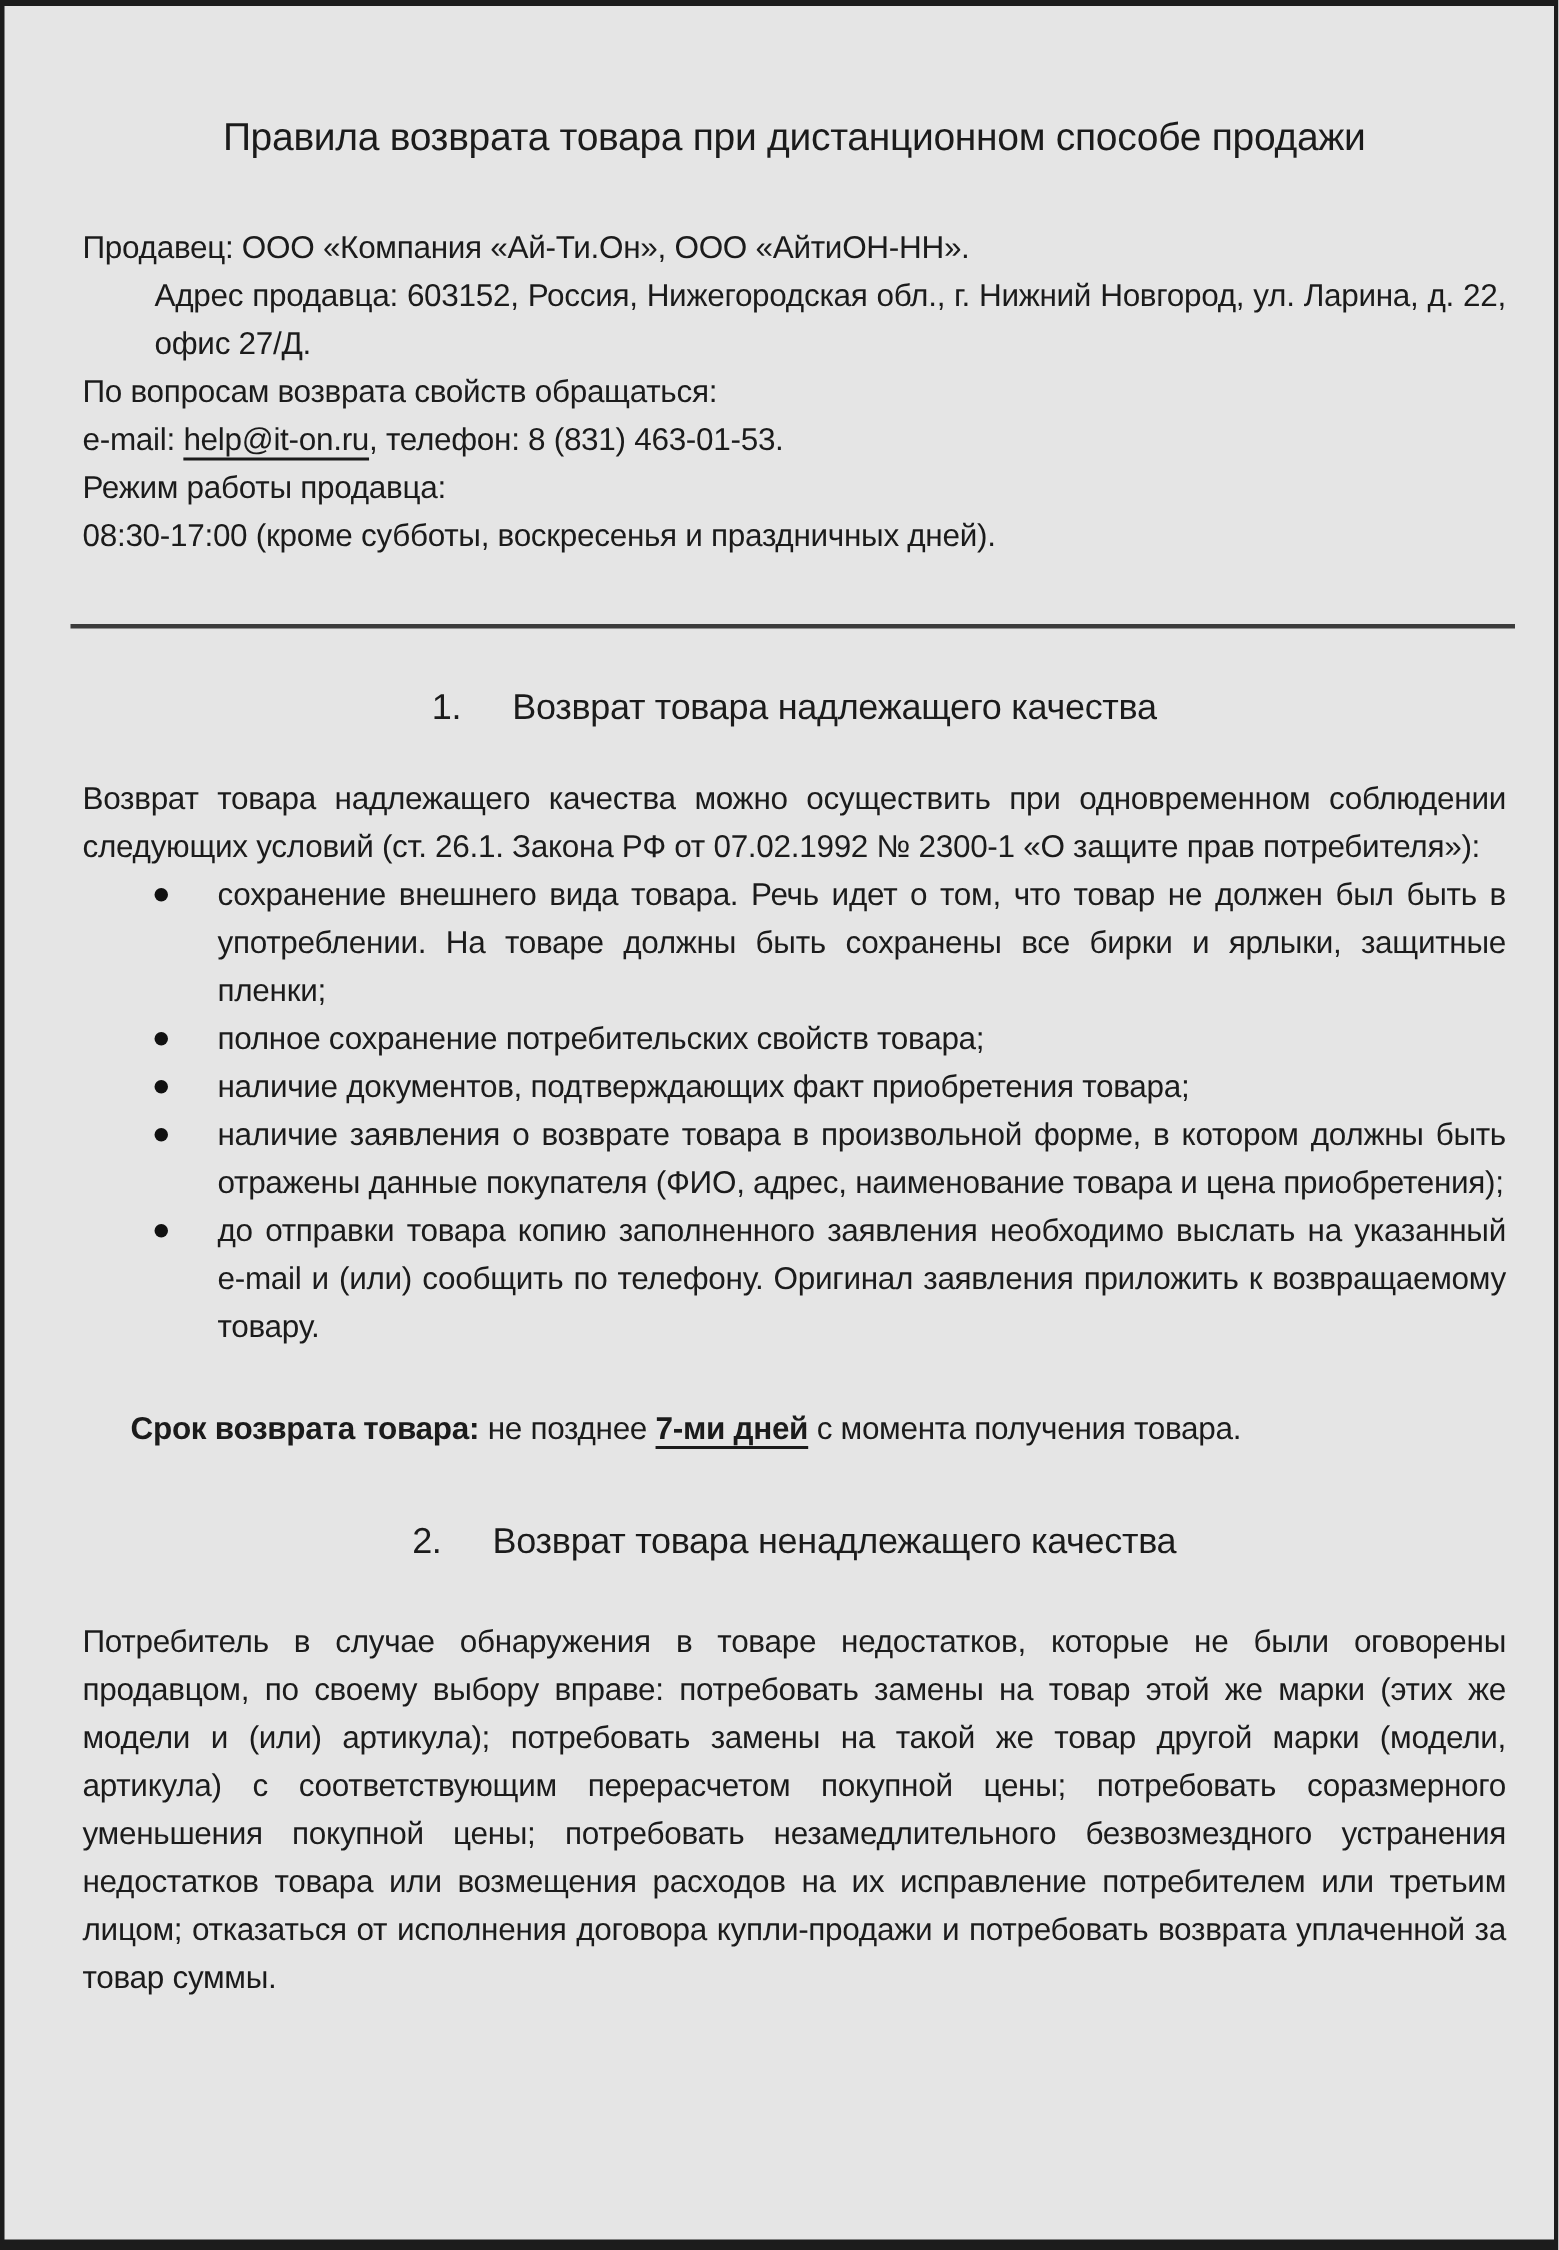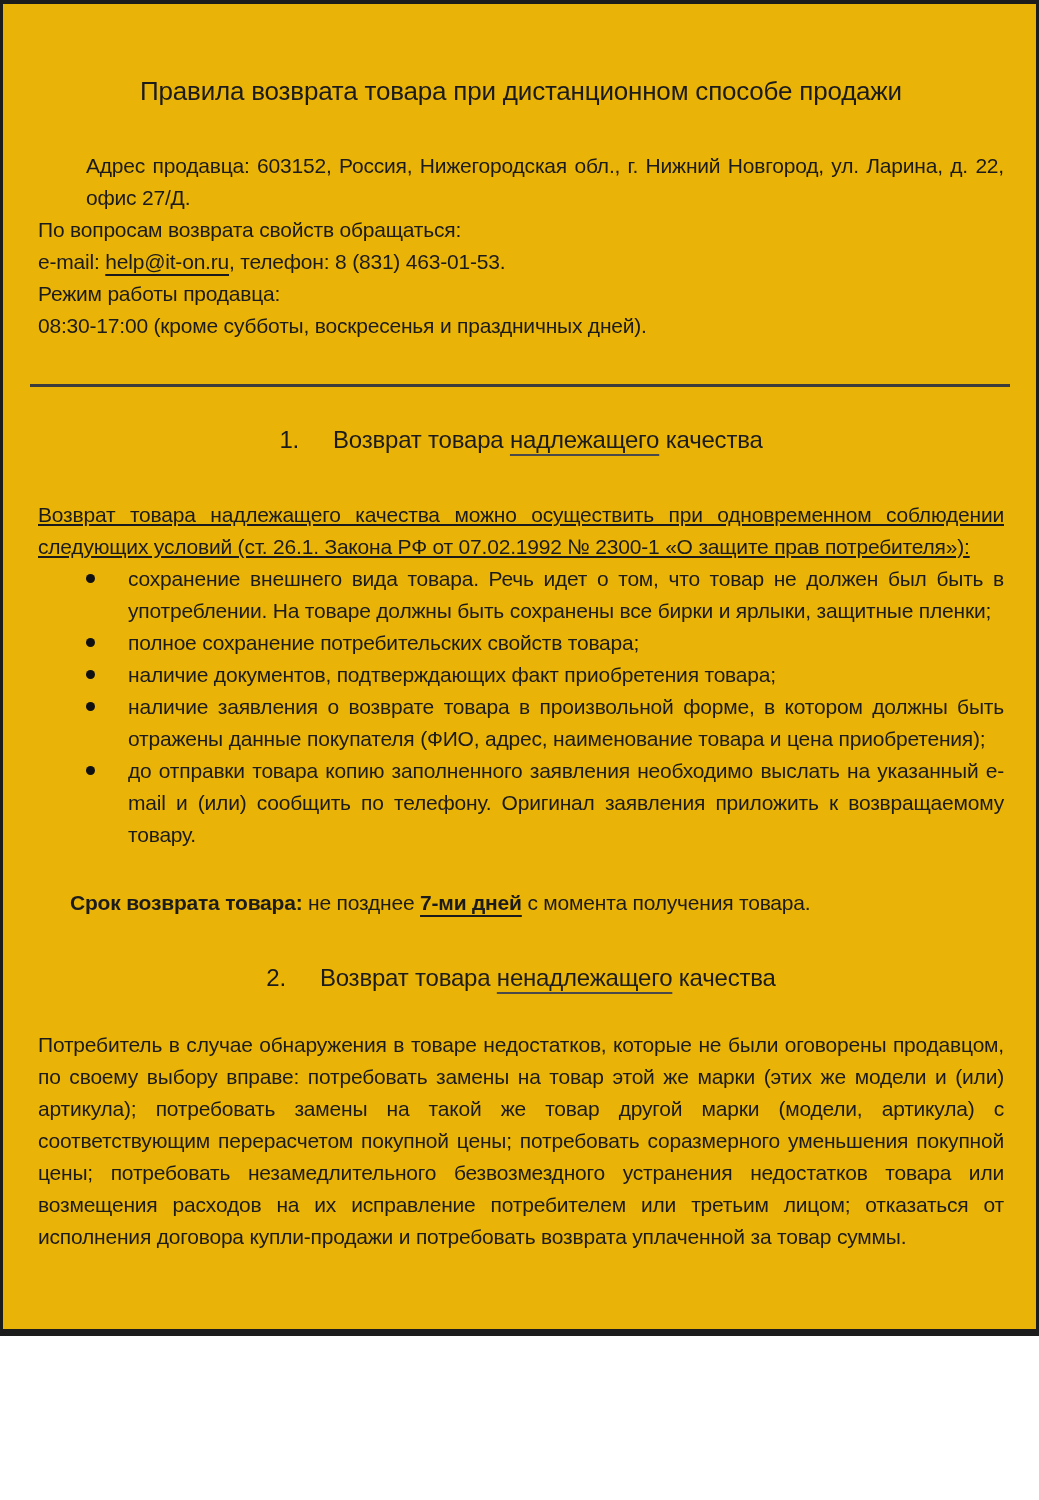--- a/index.html
+++ b/index.html
@@ -9,26 +9,26 @@
   }
   body {
     width: 1039px;
     height: 1500px;
     font-family: "Liberation Sans", "DejaVu Sans", sans-serif;
     color: #1b1b1b;
   }
   .page {
     box-sizing: border-box;
     width: 1039px;
-    height: 1336px;
-    background: #eab308;
+    height: 1500px;
+    background: #e5e5e5;
     border: 3px solid #1c1c1c;
     border-top-width: 4px;
     border-bottom-width: 7px;
-    padding: 70px 32px 0 35px;
+    padding: 70px 32px 0 52px;
     overflow: hidden;
   }
   .doc-title {
     text-align: center;
     font-size: 26px;
     line-height: 34px;
     font-weight: 400;
     letter-spacing: -0.2px;
     margin: 0 0 42px 0;
   }
@@ -54,28 +54,27 @@
   .section-heading {
     display: flex;
     justify-content: center;
     font-size: 24px;
     line-height: 30px;
     letter-spacing: -0.2px;
     font-weight: 400;
   }
   .section-heading .h-num { margin-right: 34px; }
   .underlined-word {
-    text-decoration: underline;
     text-underline-offset: 6px;
     text-decoration-thickness: 2px;
     text-decoration-color: #4a4a4a;
   }
   .heading-1 { margin-top: 38px; }
   .heading-2 { margin-top: 44px; }
-  .intro { margin-top: 44px; text-align: justify; text-decoration: underline; }
+  .intro { margin-top: 30px; text-align: justify; }
   ul.conditions {
     list-style: none;
     margin: 0;
     padding: 0;
   }
   ul.conditions li {
     position: relative;
     padding-left: 90px;
     text-align: justify;
   }
@@ -100,20 +99,21 @@
   .section2-body { margin-top: 36px; text-align: justify; }
 </style>
 </head>
 <body>
 
 <div class="page">
 
   <h1 class="doc-title">Правила возврата товара при дистанционном способе продажи</h1>
 
   <div class="seller body-text">
+    <p>Продавец: ООО «Компания «Ай-Ти.Он»,  ООО «АйтиОН-НН».</p>
     <p class="justified">Адрес продавца: 603152, Россия, Нижегородская обл., г. Нижний Новгород, ул. Ларина, д. 22, офис 27/Д.</p>
     <p>По вопросам возврата свойств обращаться:</p>
     <p><span>e-mail: </span><span class="email-link">help@it-on.ru</span><span>, телефон: 8 (831) 463-01-53.</span></p>
     <p>Режим работы продавца:</p>
     <p>08:30-17:00 (кроме субботы, воскресенья и праздничных дней).</p>
   </div>
 
   <hr class="divider">
 
   <div class="section-heading heading-1">

